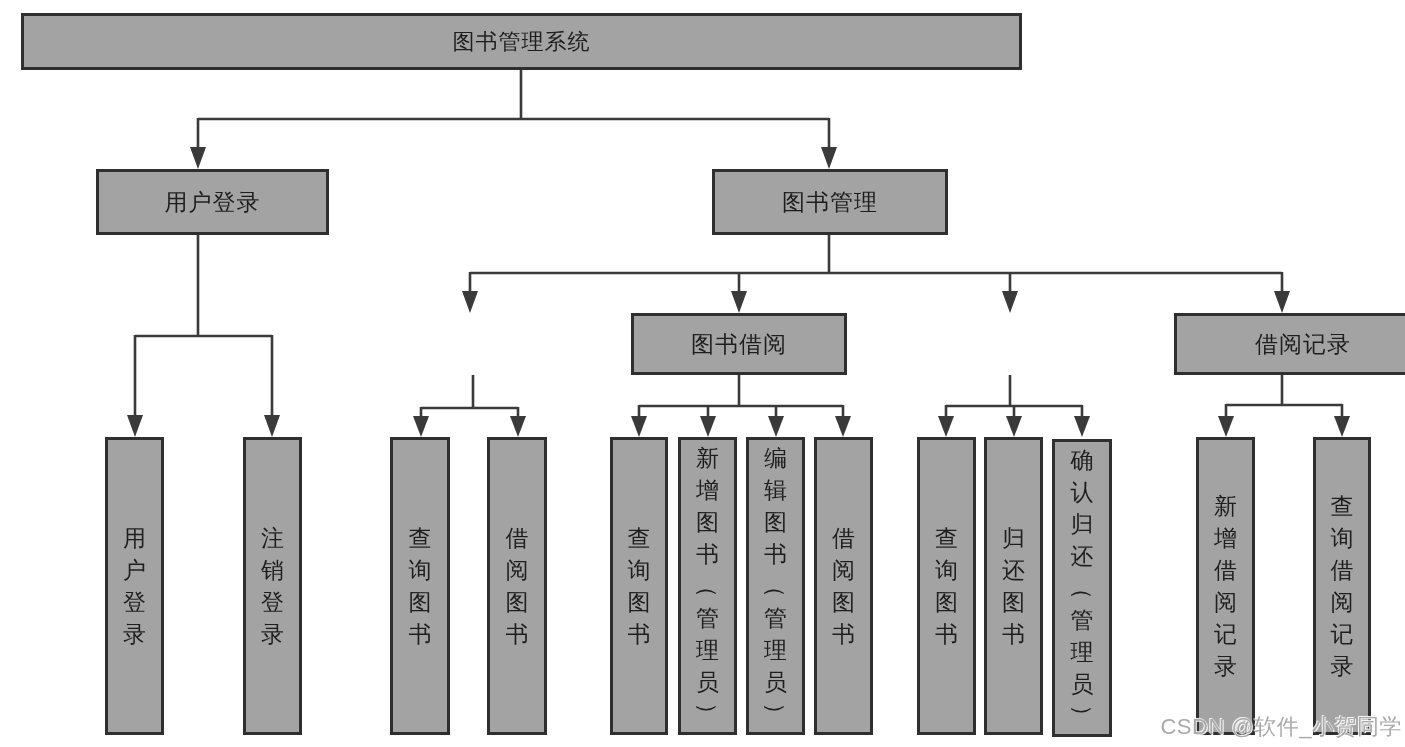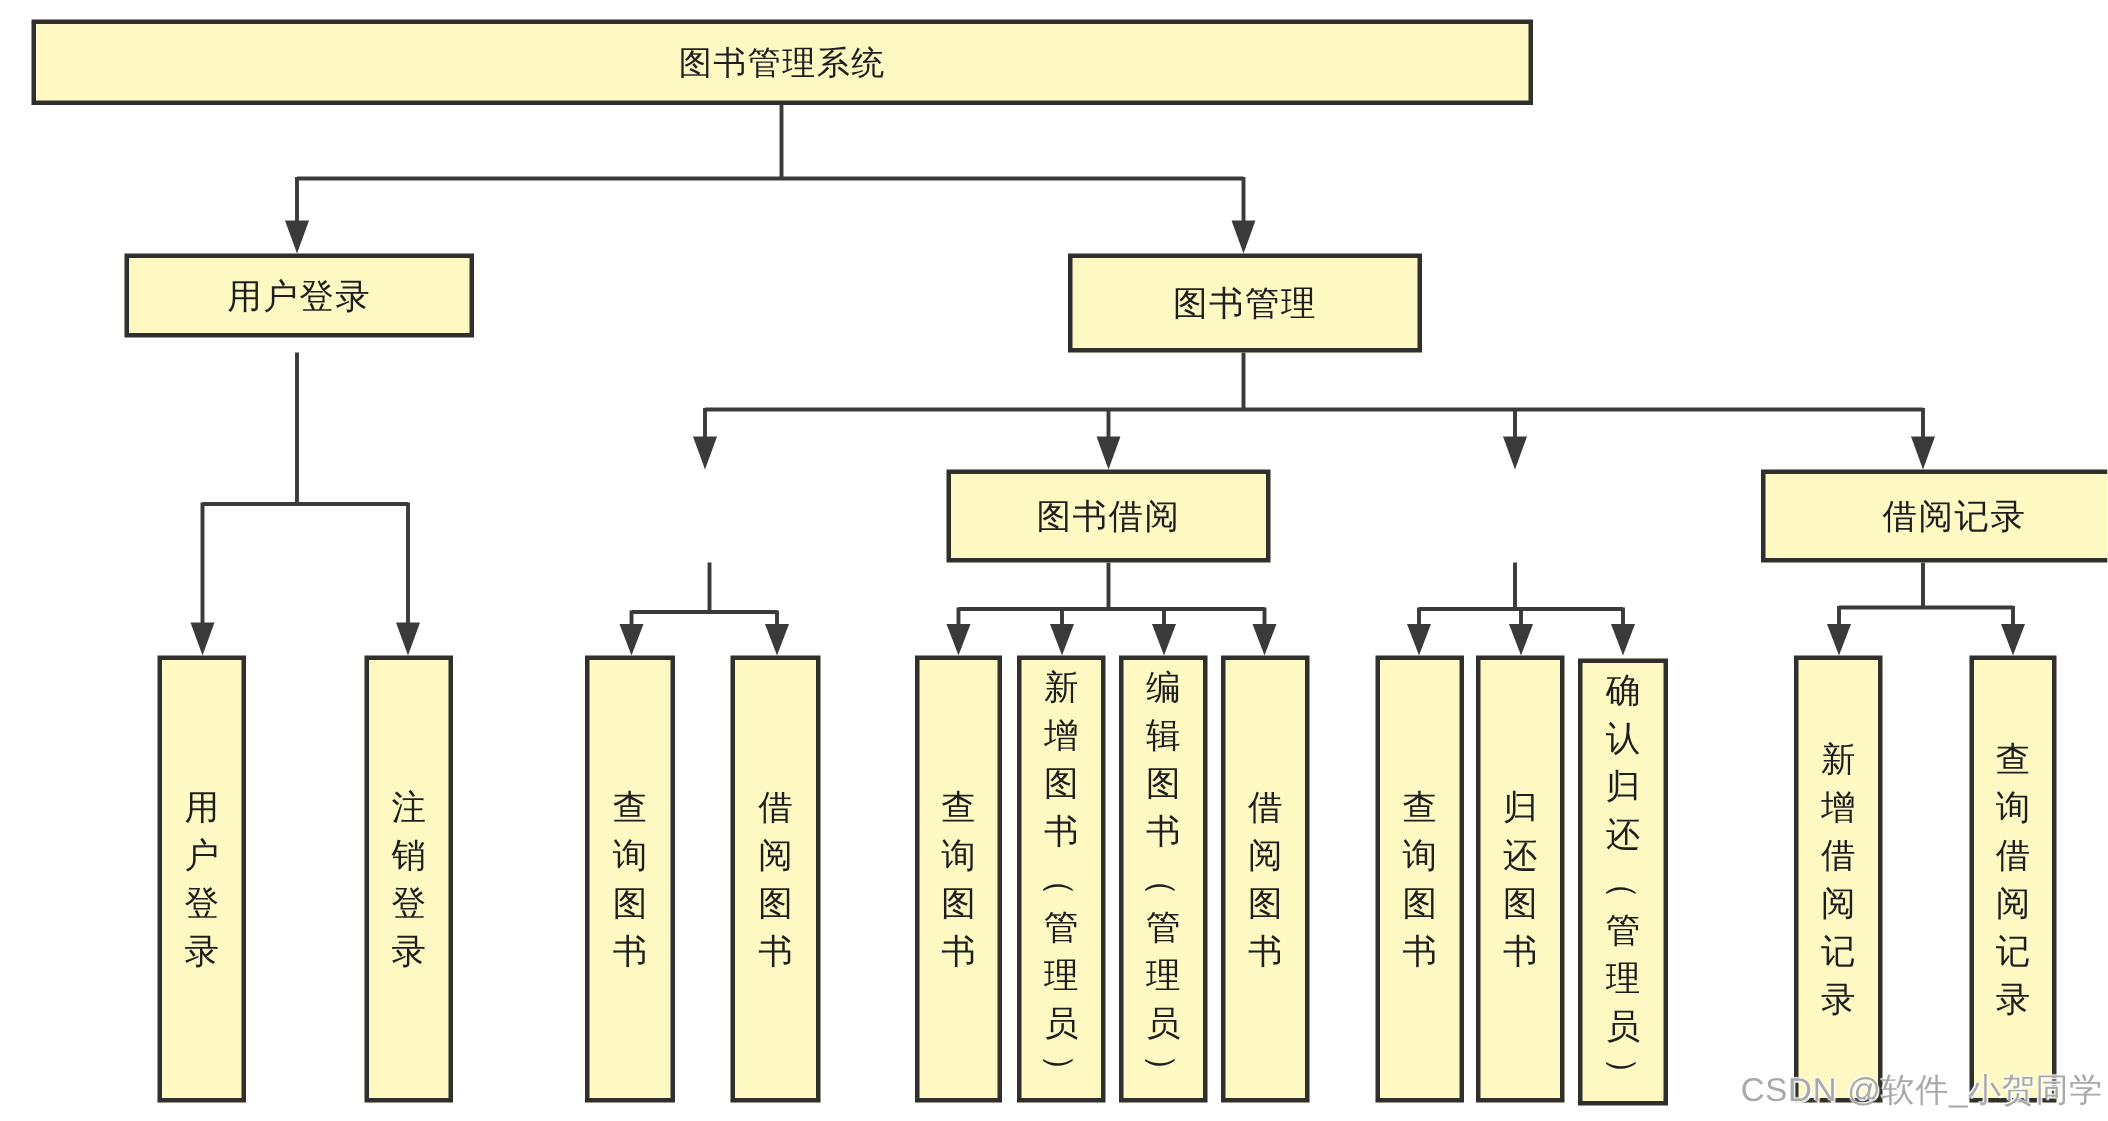--- a/index.html
+++ b/index.html
@@ -24,21 +24,21 @@
     stroke: var(--line, #3a3a3a);
     stroke-width: 2.6;
   }
   svg.connectors polygon {
     fill: var(--line, #3a3a3a);
     stroke: none;
   }
   .box {
     position: absolute;
     box-sizing: border-box;
-    background: #fef9c3;
+    background: #a3a3a3;
     border: 3px solid var(--border, #2f2f2f);
     display: flex;
     align-items: center;
     justify-content: center;
     z-index: 1;
     font-size: 23px;
     letter-spacing: 1px;
     white-space: nowrap;
   }
   .box.title { font-size: 22px; }
@@ -103,21 +103,21 @@
     <polygon points="938,416 954,416 946,437"></polygon>
     <polygon points="1006,416 1022,416 1014,437"></polygon>
     <polygon points="1074,416 1090,416 1082,437"></polygon>
 
     <polygon points="1218,416 1234,416 1226,437"></polygon>
     <polygon points="1334,416 1350,416 1342,437"></polygon>
   </svg>
 
   <div class="box title" style="left:21px; top:13px; width:1001px; height:57px;">图书管理系统</div>
 
-  <div class="box" style="left:83px; top:169px; width:233px; height:56px;">用户登录</div>
+  <div class="box" style="left:96px; top:169px; width:233px; height:66px;">用户登录</div>
   <div class="box" style="left:712px; top:169px; width:236px; height:66px;">图书管理</div>
 
   <div class="box" style="left:631px; top:313px; width:216px; height:62px;">图书借阅</div>
   <div class="box" style="left:1174px; top:313px; width:258px; height:62px;">借阅记录</div>
 
   <div class="box v" style="left:105px; top:437px; width:59px; height:298px;">
       <span class="vchar">用</span>
       <span class="vchar">户</span>
       <span class="vchar">登</span>
       <span class="vchar">录</span>

